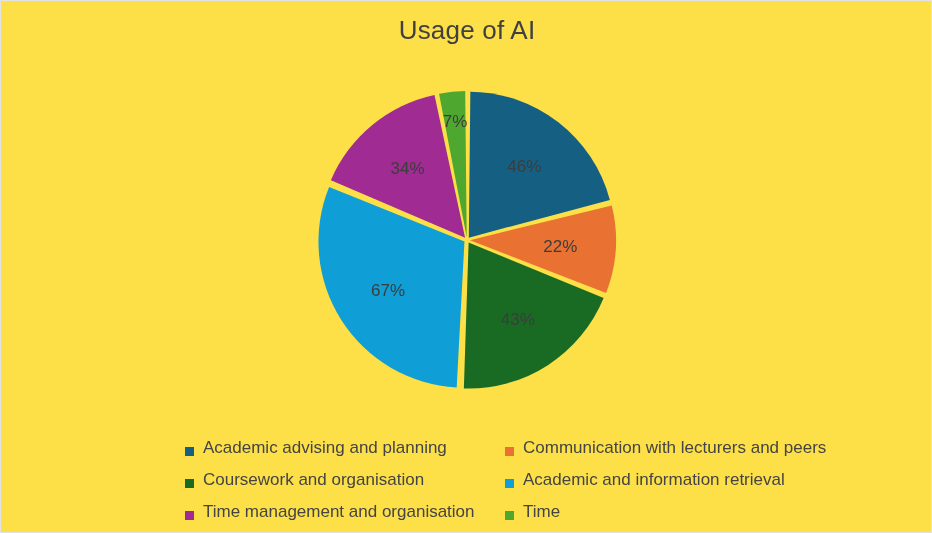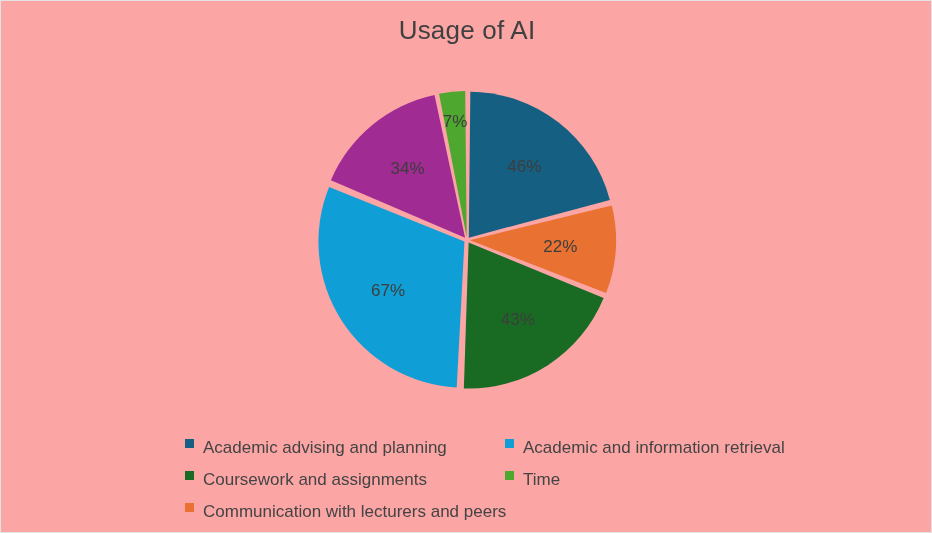--- a/index.html
+++ b/index.html
@@ -11,21 +11,21 @@
     width: 932px;
     height: 533px;
     font-family: "Liberation Sans", sans-serif;
     overflow: hidden;
   }
   #chart-frame {
     position: absolute;
     left: 0; top: 0;
     width: 932px;
     height: 533px;
-    background: #fca5a5;
+    background: #fde047;
     box-sizing: border-box;
     border: 1px solid #e3e3e3;
   }
   #chart-title {
     position: absolute;
     left: 0;
     top: 14px;
     width: 932px;
     text-align: center;
     font-size: 26px;
@@ -58,21 +58,21 @@
     width: 700px;
     height: 92px;
     display: grid;
     grid-template-columns: 320px auto;
     grid-template-rows: repeat(3, 32px);
     grid-auto-flow: column;
     align-items: center;
   }
   .legend-item {
     display: flex;
-    align-items: flex-start;
+    align-items: flex-end;
     gap: 9px;
     white-space: nowrap;
     padding-left: 36px;
   }
   .legend-swatch {
     width: 9px;
     height: 9px;
     flex: 0 0 auto;
     display: inline-block;
   }
@@ -110,21 +110,25 @@
     </svg>
   </div>
 
   <div id="legend">
       <div class="legend-item">
         <span class="legend-swatch" style="background: rgb(21, 96, 130);"></span>
         <span class="legend-label">Academic advising and planning</span>
       </div>
       <div class="legend-item">
         <span class="legend-swatch" style="background: rgb(25, 107, 36);"></span>
-        <span class="legend-label">Coursework and assignments</span>
+        <span class="legend-label">Coursework and organisation</span>
+      </div>
+      <div class="legend-item">
+        <span class="legend-swatch" style="background: rgb(160, 43, 147);"></span>
+        <span class="legend-label">Time management and organisation</span>
       </div>
       <div class="legend-item">
         <span class="legend-swatch" style="background: rgb(233, 113, 50);"></span>
         <span class="legend-label">Communication with lecturers and peers</span>
       </div>
       <div class="legend-item">
         <span class="legend-swatch" style="background: rgb(15, 158, 213);"></span>
         <span class="legend-label">Academic and information retrieval</span>
       </div>
       <div class="legend-item">

